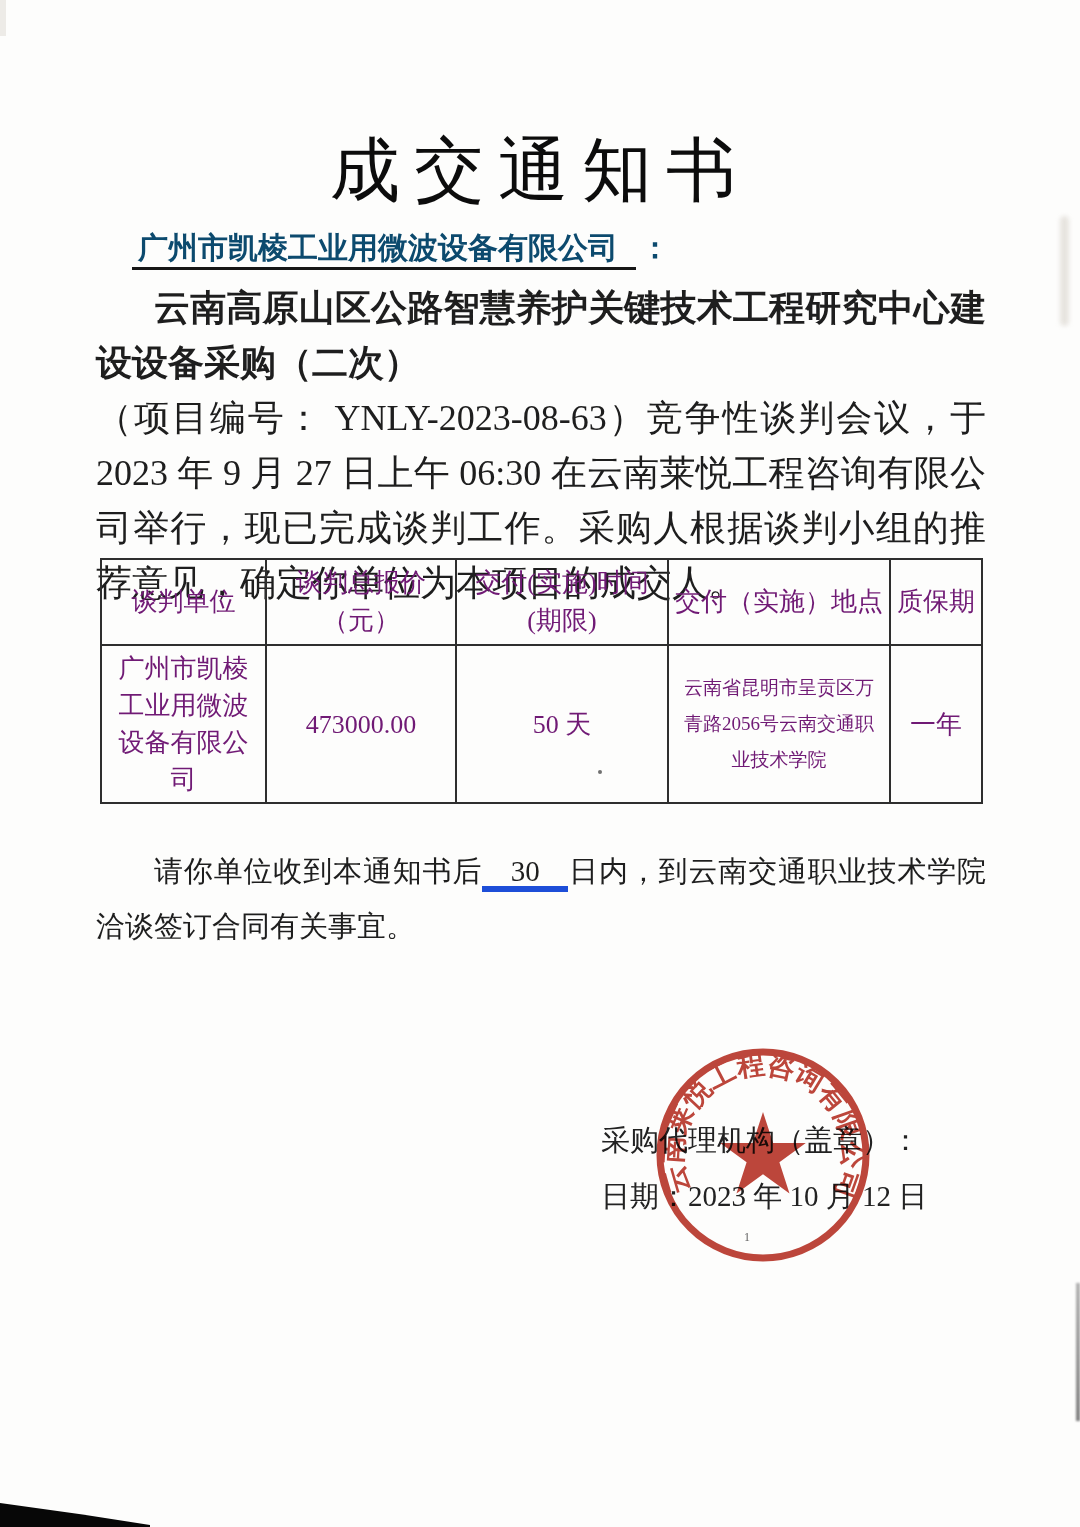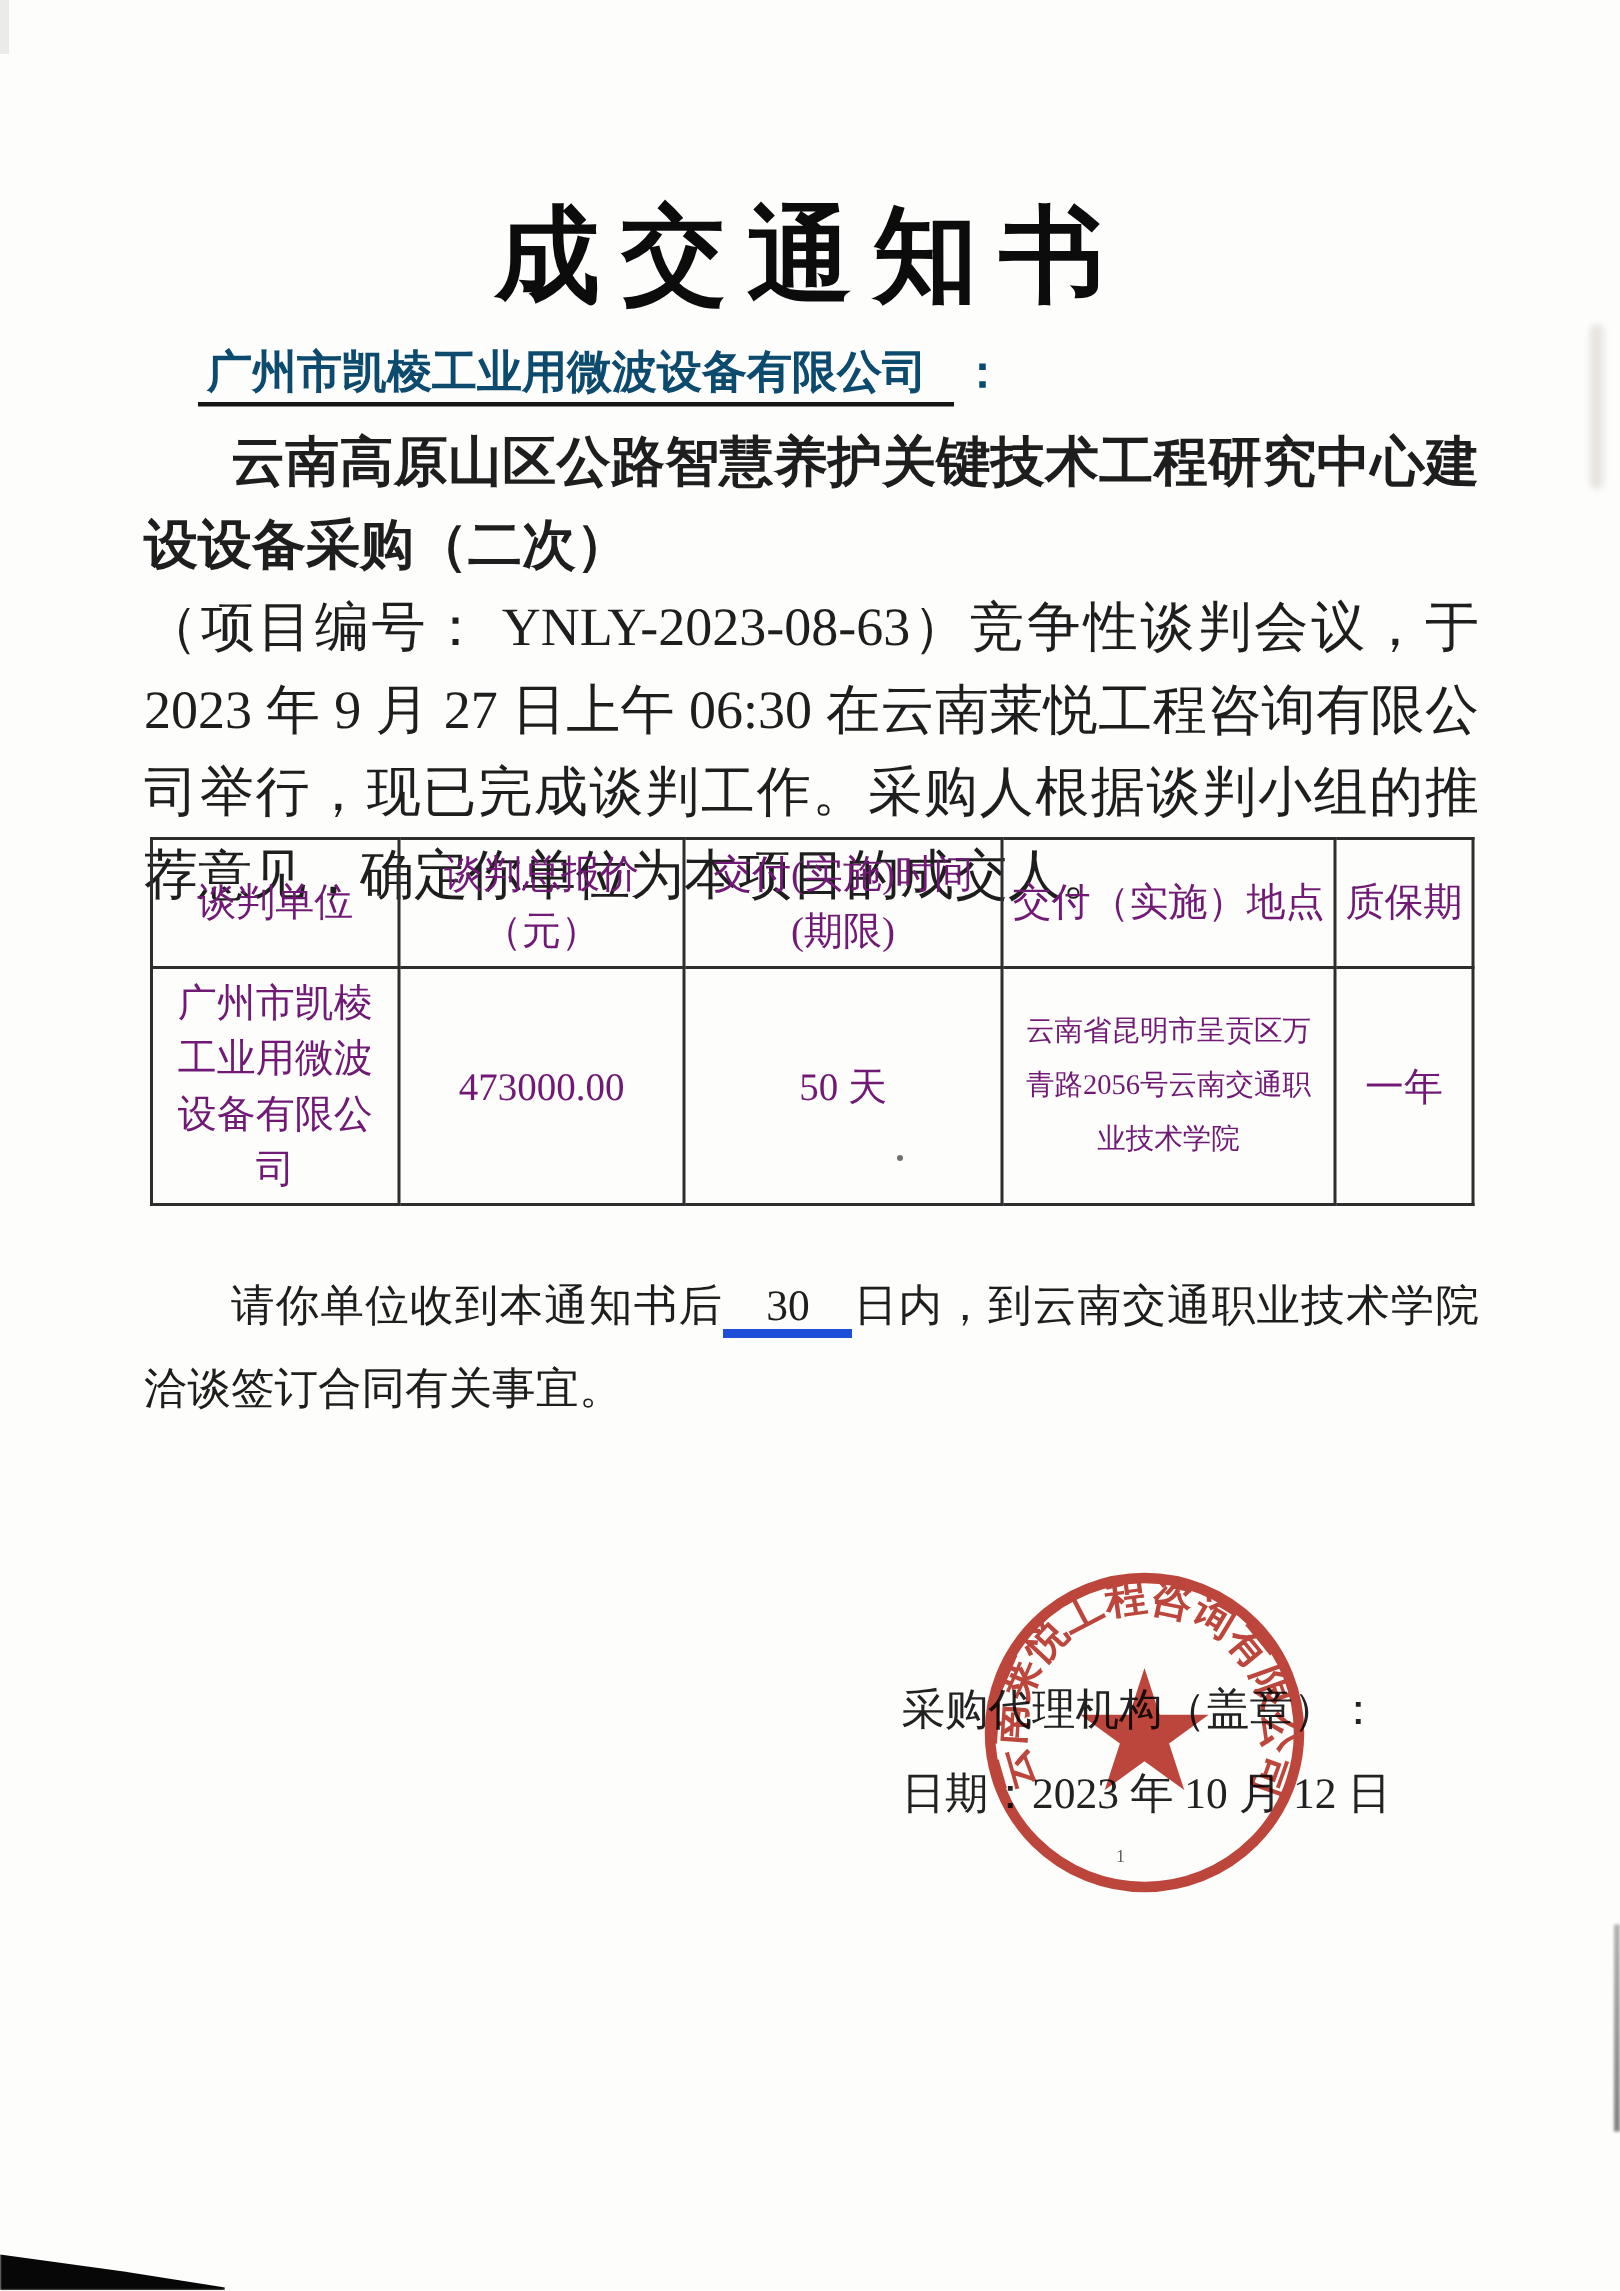--- a/index.html
+++ b/index.html
@@ -15,21 +15,21 @@
   }
 
   
   .doc-title {
     position: absolute;
     top: 124px;
     left: 0;
     width: 100%;
     text-align: center;
     font-size: 70px;
-    font-weight: 700;
+    font-weight: 400;
     letter-spacing: 14px;
     color: #0c0c0c;
     white-space: nowrap;
   }
 
   
   .addressee {
     position: absolute;
     top: 228px;
     left: 132px;

